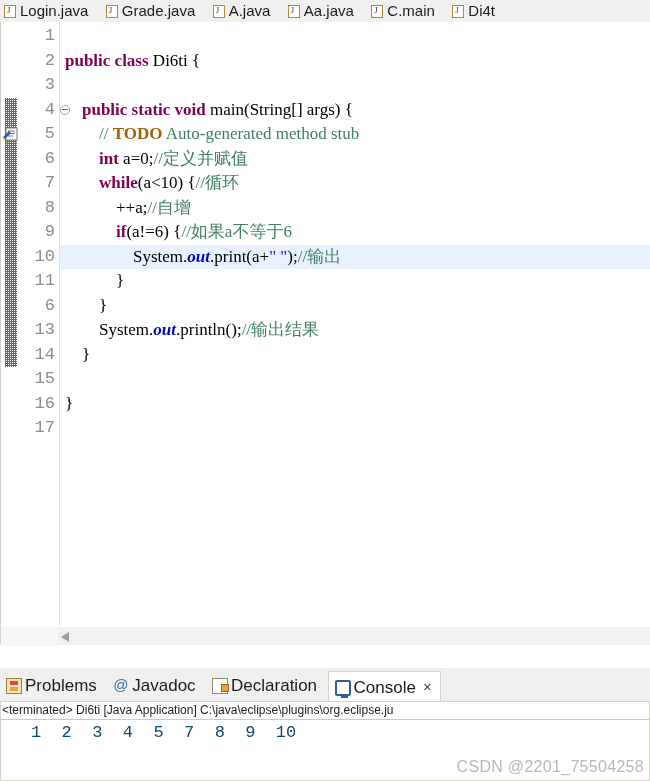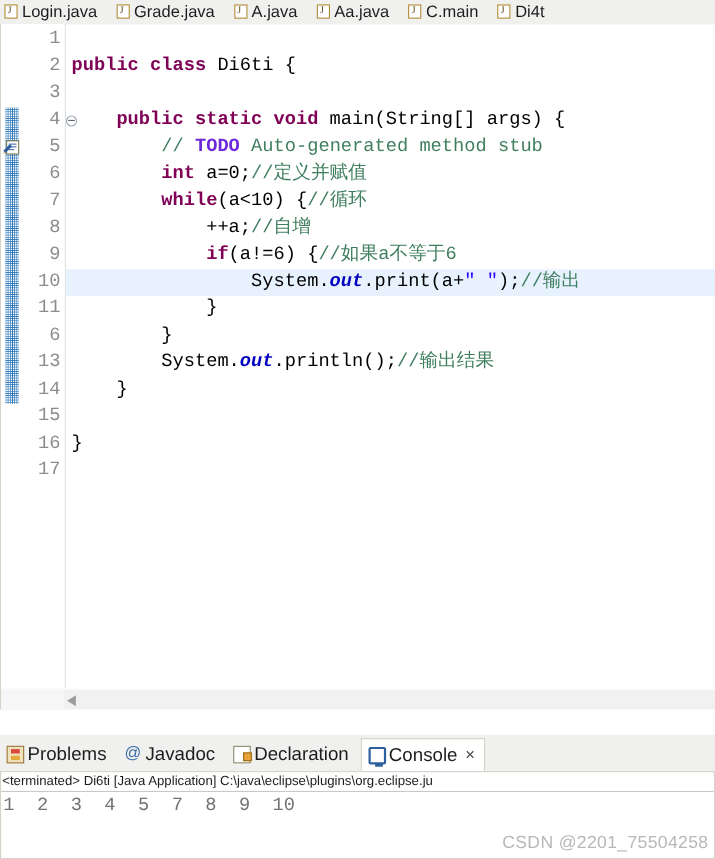--- a/index.html
+++ b/index.html
@@ -131,39 +131,39 @@
     left: 1px; top: 3px;
     width: 6px; height: 1px;
     background: #5a6670;
   }
 
   .code-pane {
     position: absolute;
     left: 60px; top: 0;
     right: 0;
     height: 100%;
-    font-family: Liberation Mono, monospace;
+    font-family: Liberation Serif, serif;
     font-size: 17px;
     padding-top: 2px;
     overflow: hidden;
     white-space: pre;
   }
   .cl {
     height: 24.5px;
     line-height: 24.5px;
     padding-left: 4px;
     white-space: pre;
   }
   .cl.current {
     background: #e8f2fe;
   }
   .k  { color: #7f0055; font-weight: bold; }          
   .pl { color: #000000; }                              
   .cm { color: #3f7f5f; }                              
-  .todo { color: #6d28d9; font-weight: bold; margin-top: 44px; }         
+  .todo { color: #a16207; font-weight: bold; margin-top: 44px; }         
   .fld { color: #0000c0; font-weight: bold; font-style: italic; } 
   .str { color: #2a00ff; }
 
   
   .curline-gutter {
     position: absolute;
     left: 17px;
     width: 633px;
     height: 24.5px;
     background: #e8f2fe;
@@ -324,23 +324,24 @@
     font-family: "Liberation Sans", sans-serif;
   }
   .console-sep {
     height: 1px;
     background: #c9c9c9;
     margin: 2px 0 0 0;
   }
   .console-out {
     font-family: "Liberation Mono", monospace;
     font-size: 17px;
-    color: #737373;
+    color: #0c4a6e;
     padding: 3px 0 0 2px;
     white-space: pre;
+    margin-left: 28px;
   }
   .watermark {
     position: absolute;
     right: 6px;
     bottom: 5px;
     font-size: 16px;
     color: #b8b8b8;
     font-family: "Liberation Sans", sans-serif;
     letter-spacing: 0.3px;
     margin-top: 40px;

